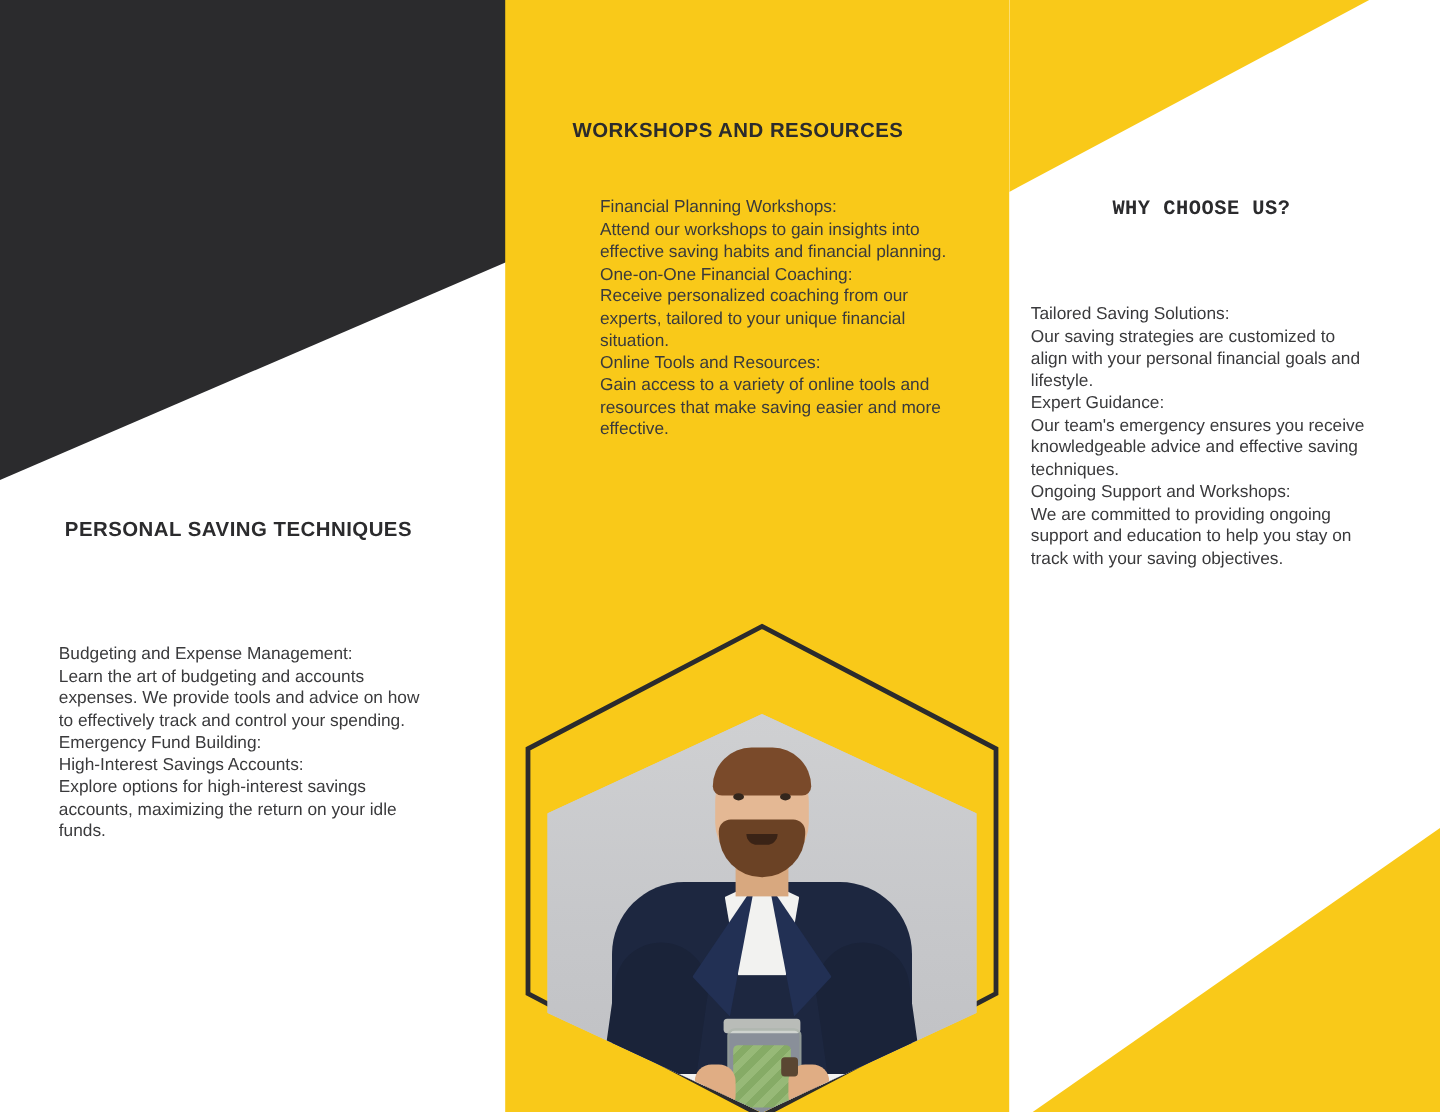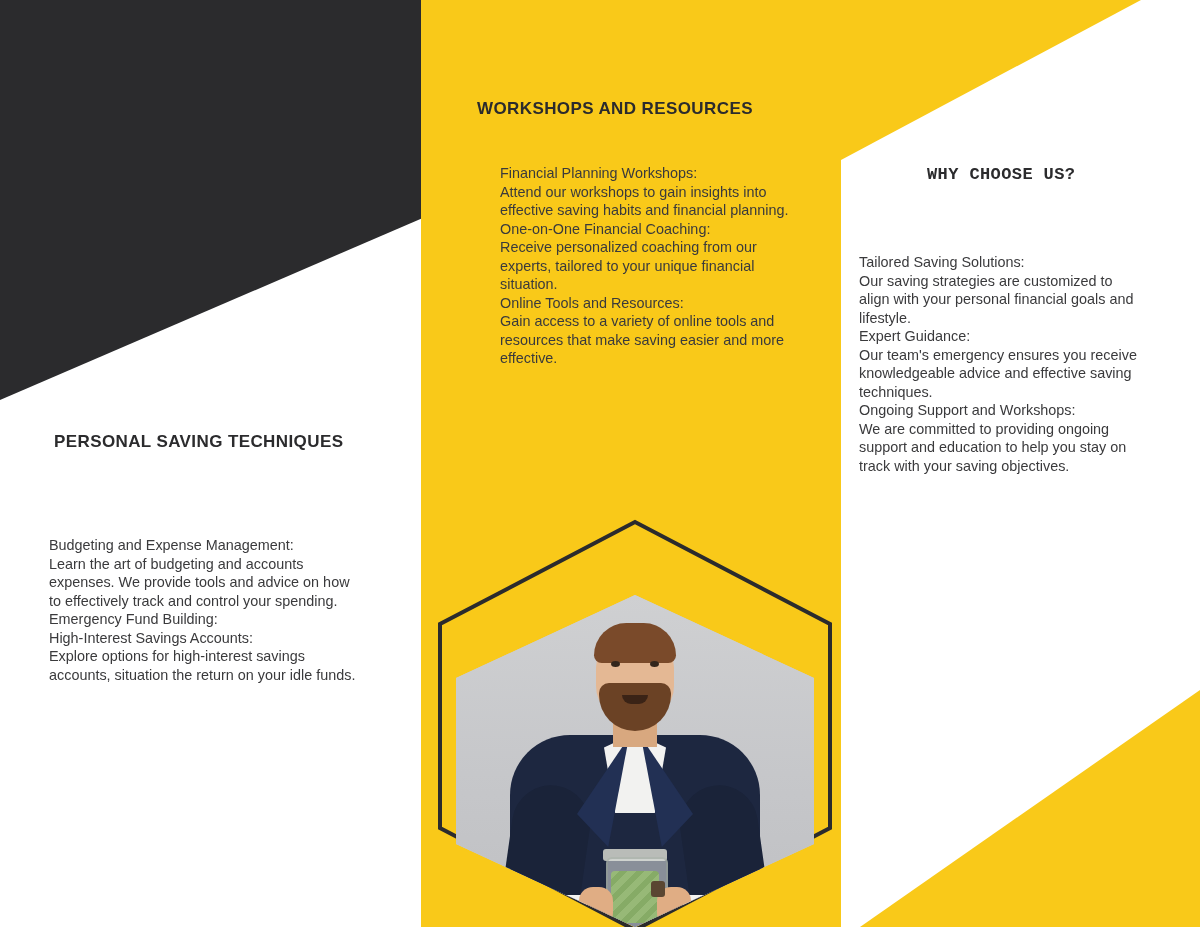--- a/index.html
+++ b/index.html
@@ -248,21 +248,21 @@
     <span class="para">We are committed to providing ongoing support and education to help you stay on track with your saving objectives.</span>
   </div>
 
   <h2 class="col-heading" id="heading-personal">PERSONAL SAVING TECHNIQUES</h2>
 
   <div class="body-block" id="block-personal">
     <span class="lede">Budgeting and Expense Management:</span>
     <span class="para">Learn the art of budgeting and accounts expenses. We provide tools and advice on how to effectively track and control your spending.</span>
     <span class="lede">Emergency Fund Building:</span>
     <span class="lede">High-Interest Savings Accounts:</span>
-    <span class="para">Explore options for high-interest savings accounts, situation the return on your idle funds.</span>
+    <span class="para">Explore options for high-interest savings accounts, maximizing the return on your idle funds.</span>
   </div>
 
   <div class="hex-wrap">
     <svg class="hex-outline" viewBox="0 0 410 409">
       <polygon points="205,4 400,106 400,310 205,412 10,310 10,106" fill="none" stroke="#2b2b2d" stroke-width="4"></polygon>
     </svg>
     <div class="hex-photo">
       <div class="ph-bg"></div>
       <div class="ph-floor"></div>
       <div class="ph-jacket"></div>

